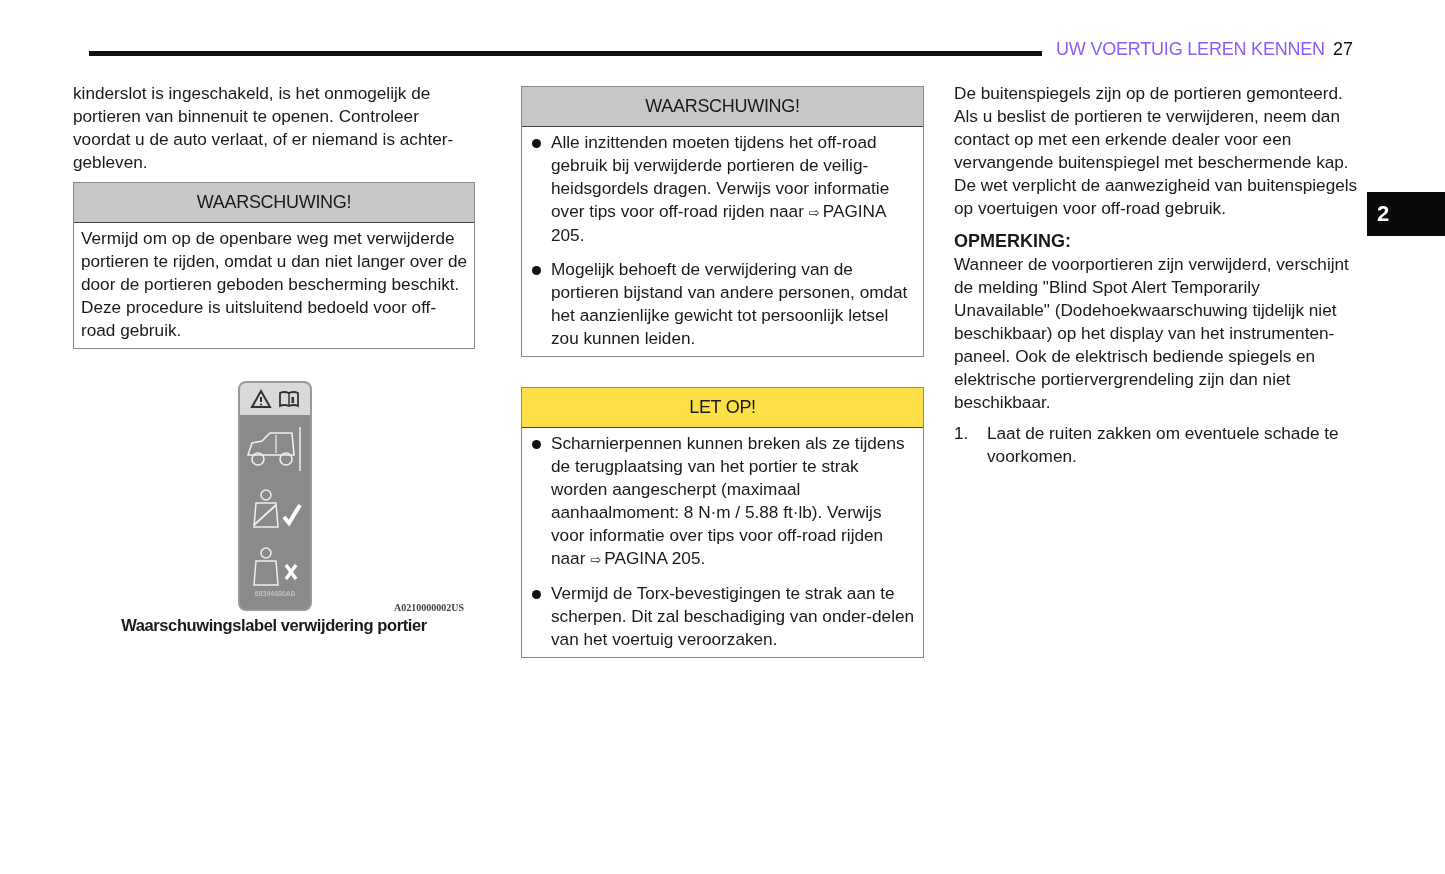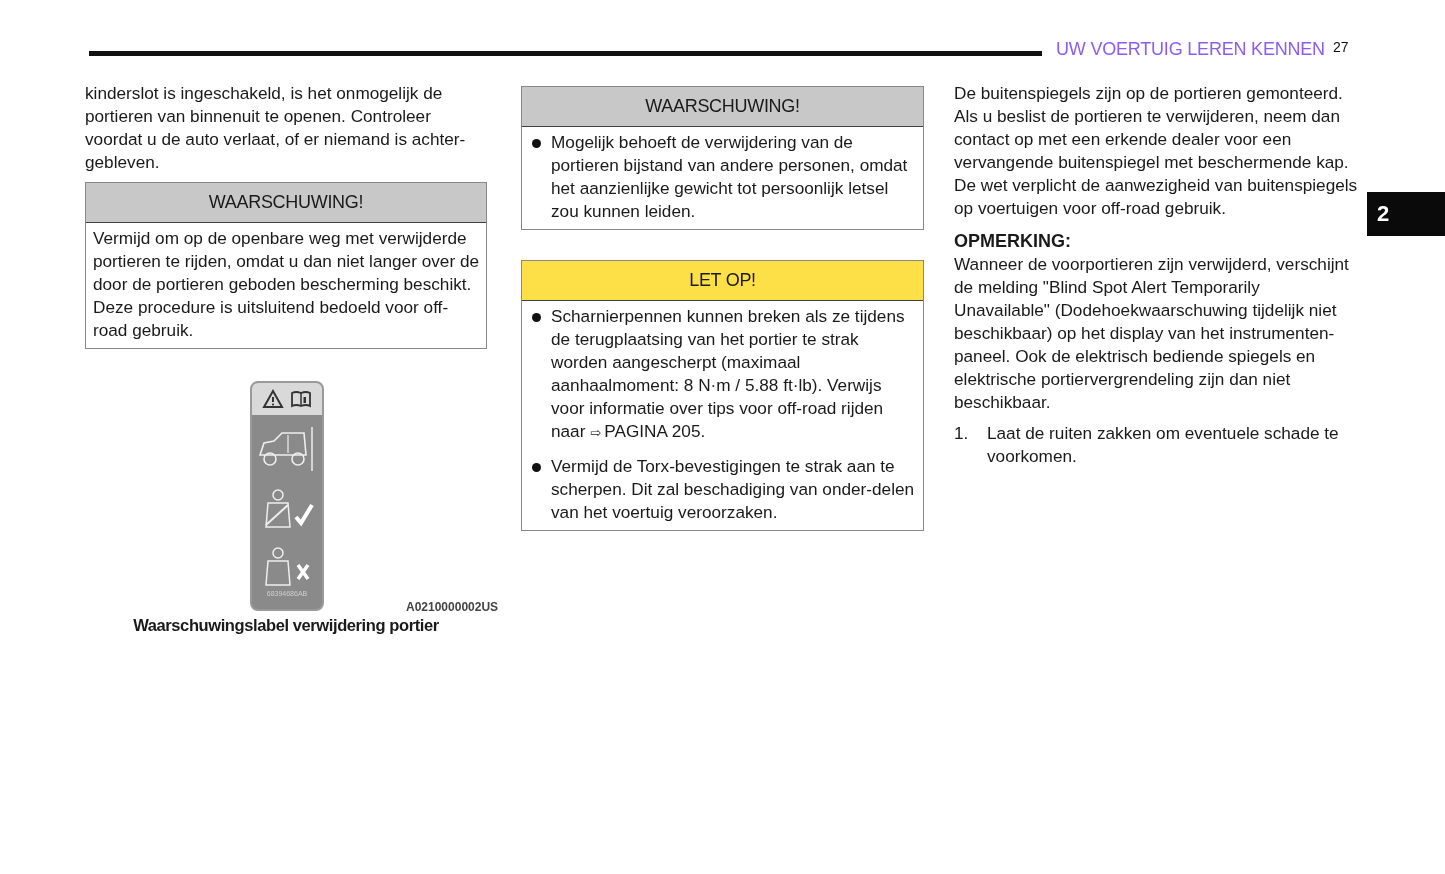--- a/index.html
+++ b/index.html
@@ -10,30 +10,30 @@
     }
     .header-rule {
       position: absolute; left: 89px; top: 51px; width: 953px; height: 5px;
       background: #111;
     }
     .running-title {
       position: absolute; left: 1056px; top: 39px; font-size: 18px; letter-spacing: -0.2px;
       color: #8b5cf6;
     }
     .page-number {
-      position: absolute; left: 1333px; top: 39px; font-size: 14px; color: #111;
+      position: absolute; left: 1333px; top: 39px; font-size: 18px; color: #111;
     }
     .chapter-tab {
       position: absolute; left: 1367px; top: 192px; width: 78px; height: 44px;
       background: #0a0a0a; color: #fff; font-weight: bold; font-size: 22px;
       display: flex; align-items: center; padding-left: 10px; box-sizing: border-box;
     }
     .col { position: absolute; top: 82px; font-size: 17.2px; line-height: 23px; }
     .col p { margin: 0 0 8px 0; }
-    .col-1 { left: 85px; width: 402px; }
+    .col-1 { left: 73px; width: 402px; }
     .col-2 { left: 521px; width: 403px; }
     .col-3 { left: 954px; width: 405px; }
 
     .section-heading {
       font-weight: bold; font-size: 22px; margin: 12px 0 16px 0; letter-spacing: 0.3px;
       font-variant: small-caps; text-transform: none;
     }
     .box { border: 1px solid #888; margin-bottom: 30px; }
     .box-header {
       background: #c8c8c8; text-align: center; font-size: 18px; padding: 8px 0;
@@ -60,21 +60,21 @@
     .label-top {
       height: 32px; background: #d9d9d9; display: flex; align-items: center;
       justify-content: center; gap: 6px; font-size: 18px; color: #333;
     }
     .label-icon-area { display: flex; justify-content: center; padding-top: 6px; }
     .label-code {
       position: absolute; bottom: 4px; width: 100%; text-align: center;
       font-size: 7px; color: #cfcfcf;
     }
     .fig-code {
-      position: absolute; left: 321px; top: 217px; font-size: 12px; font-weight: bold; color: #444;
+      position: absolute; left: 321px; top: 217px; font-size: 10px; font-weight: bold; color: #444; font-family: Liberation Serif, serif;
     }
     .fig-caption {
       position: absolute; left: 0; width: 402px; top: 235px; text-align: center;
       font-weight: bold; font-size: 16.5px; letter-spacing: -0.4px;
     }
     .note-title { font-weight: bold; font-size: 18px; margin: 10px 0 0 0; }
     .steps { margin: 0; padding: 0; list-style: none; }
     .steps li { position: relative; padding-left: 33px; }
     .steps li .num { position: absolute; left: 0; }
   </style>
@@ -137,20 +137,23 @@
     <div class="fig-code">A0210000002US</div>
     <div class="fig-caption">Waarschuwingslabel verwijdering portier</div>
   </div>
 </div>
 
 <div class="col col-2" style="top:86px;">
   <div class="box">
     <div class="box-header">WAARSCHUWING!</div>
     <div class="box-body">
       <ul class="bullet-list">
+        <li>
+          <span>Alle inzittenden moeten tijdens het off-road gebruik bij verwijderde portieren de veilig-heidsgordels dragen. Verwijs voor informatie over tips voor off-road rijden naar</span><span class="ref-arrow">⇨</span><span>PAGINA 205.</span>
+        </li>
         <li>Mogelijk behoeft de verwijdering van de portieren bijstand van andere personen, omdat het aanzienlijke gewicht tot persoonlijk letsel zou kunnen leiden.</li>
       </ul>
     </div>
   </div>
 
   <div class="box">
     <div class="box-header plain">LET OP!</div>
     <div class="box-body">
       <ul class="bullet-list">
         <li>

